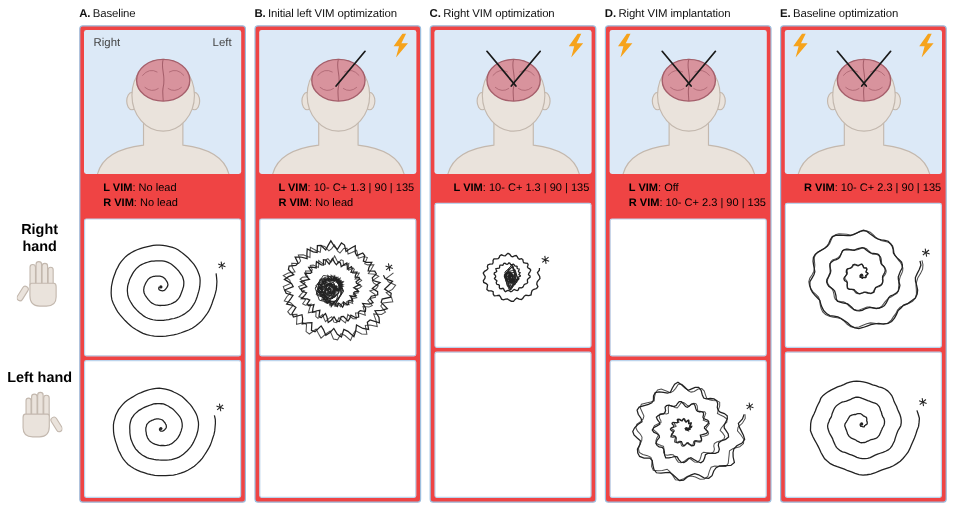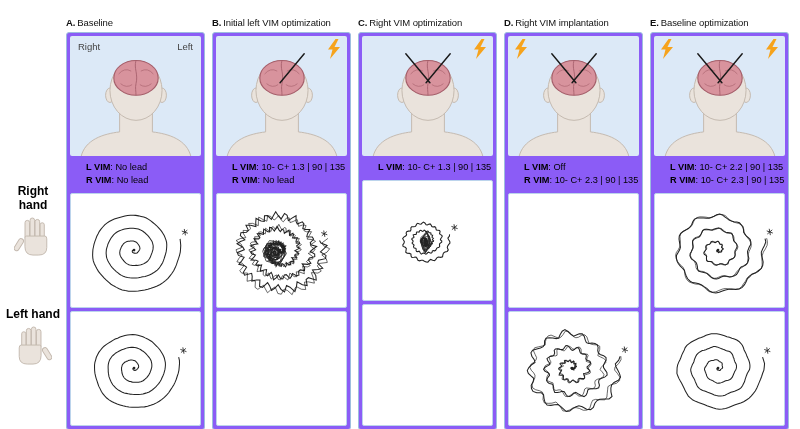--- a/index.html
+++ b/index.html
@@ -15,26 +15,26 @@
   *{box-sizing:border-box;}
   html,body{margin:0;padding:0;}
   body{
     width:800px;height:429px;position:relative;background:#ffffff;
     font-family:"Liberation Sans",sans-serif;overflow:hidden;
   }
   .figure{position:absolute;inset:0;}
   .gutter-block{position:absolute;left:2px;width:62px;text-align:center;}
   .gutter-label{font-size:12px;font-weight:bold;color:#000;}
   .hand-icon{margin-top:3px;width:38px;height:44px;}
-  #panels{position:absolute;left:66px;top:17px;display:flex;gap:7px;}
+  #panels{position:absolute;left:66px;top:6px;display:flex;gap:7px;}
   .panel{width:139px;}
   .panel-title{font-size:9.5px;color:#111;height:15px;white-space:nowrap;letter-spacing:-0.1px;}
   .panel-title b{font-weight:bold;margin-right:2px;}
   .panel-box{
-    border:1.5px solid var(--panel-border);border-radius:3px;background:#8b5cf6;
+    border:1.5px solid var(--panel-border);border-radius:3px;background:#ef4444;
     height:398px;padding:3px;display:flex;flex-direction:column;
   }
   .head-area{
     background:var(--head-bg);border-radius:2px;height:120px;flex:none;
     position:relative;overflow:hidden;
   }
   .head-svg{position:absolute;bottom:-1px;left:50%;transform:translateX(-50%);}
   .side-label{position:absolute;top:5px;font-size:9.5px;color:#444;}
   .sl-left{left:8px;}
   .sl-right{right:8px;}
@@ -258,21 +258,20 @@
           <ellipse cx="87" cy="50" rx="4.5" ry="7.5" style="fill:var(--skin);stroke:var(--skin-stroke);stroke-width:1"></ellipse>
           <ellipse cx="60" cy="45" rx="27" ry="31" style="fill:var(--skin);stroke:var(--skin-stroke);stroke-width:1"></ellipse>
           <ellipse cx="60" cy="32" rx="23" ry="18" style="fill:var(--brain);stroke:var(--brain-stroke);stroke-width:1.2"></ellipse>
           <path d="M60,14 C57.5,22 62.5,28 60,38 C59,42 60,46 60,50" style="fill:none;stroke:var(--brain-stroke);stroke-width:0.9"></path>
           <path d="M42,28 q6,-7 13,-3 M44,38 q6,5 12,1 M78,28 q-6,-7 -13,-3 M76,38 q-6,5 -12,1" style="fill:none;stroke:var(--brain-stroke);stroke-width:0.8;opacity:0.8"></path>
           <line class="lead-pr" x1="37" y1="7" x2="62" y2="37" style="stroke:#1a1a1a;stroke-width:1.5;stroke-linecap:round"></line>
           <line class="lead-pl" x1="83" y1="7" x2="58" y2="37" style="stroke:#1a1a1a;stroke-width:1.5;stroke-linecap:round"></line>
         </svg>
       </div>
       <div class="settings">
-        <div><b>L VIM</b><span>: 10- C+ 2.2 | 90 | 135</span></div>
         <div><b>R VIM</b><span>: 10- C+ 2.3 | 90 | 135</span></div>
       </div>
       <div class="spiral-box">
         <svg class="spiral-svg" viewBox="0 0 131 119" preserveAspectRatio="xMidYMid meet">
               <path d="M62.8 59.3L62.8 59.2L63.0 59.0L63.1 58.9L63.0 59.1L62.9 59.4L62.8 59.7L62.8 60.1L62.8 60.5L62.9 60.8L63.1 60.8L63.2 60.5L63.3 60.5L63.4 60.4L63.6 60.7L64.1 61.2L64.4 61.5L64.7 61.6L64.9 61.4L64.9 61.0L64.9 60.8L65.1 60.7L65.7 60.9L66.4 61.0L67.0 61.0L67.6 60.9L67.7 60.6L67.9 60.2L67.8 59.9L67.5 59.5L67.5 59.2L68.2 58.9L68.7 58.5L69.1 58.0L69.3 57.5L69.0 57.1L68.6 56.8L68.1 56.6L67.7 56.3L67.8 55.8L68.1 55.0L68.3 54.2L68.3 53.5L68.0 52.8L67.3 52.8L66.6 52.9L66.0 52.9L65.6 52.4L65.3 51.6L64.9 50.7L64.3 49.9L63.6 49.7L62.9 50.0L62.2 50.4L61.6 50.7L61.0 51.1L60.3 50.9L59.5 50.6L58.6 50.4L57.5 50.1L56.7 50.3L56.3 51.1L55.9 51.8L55.4 52.4L54.8 52.8L54.0 53.2L52.7 53.4L51.8 53.9L51.2 54.6L51.1 55.5L51.0 56.4L51.3 57.3L51.5 58.1L50.9 58.9L50.3 59.8L49.5 60.8L49.0 61.8L49.2 62.8L49.8 63.7L50.9 64.3L51.6 65.0L51.9 65.9L51.8 67.1L51.8 68.4L51.9 69.8L52.7 70.7L53.8 71.1L55.2 71.1L56.5 71.1L57.6 71.2L58.4 72.1L59.2 72.9L60.2 73.8L61.3 74.5L62.5 74.8L63.8 74.3L64.9 73.9L66.0 73.4L67.2 73.4L68.5 73.5L70.1 74.1L71.8 74.4L73.1 74.0L74.4 73.4L74.9 71.9L75.3 70.6L75.9 69.4L77.1 68.8L78.4 68.2L80.1 67.5L81.2 66.5L81.8 65.3L82.0 63.9L82.0 62.5L81.7 61.1L81.8 59.8L82.6 58.5L83.4 57.0L84.0 55.5L83.8 54.0L83.5 52.5L82.5 51.3L81.2 50.2L80.4 49.1L80.1 47.5L79.7 46.0L79.5 44.0L79.0 42.2L77.7 41.1L75.8 40.7L74.0 40.5L72.2 40.3L70.7 39.8L69.3 38.8L67.9 37.7L66.4 36.4L64.6 35.8L62.8 36.1L61.0 36.6L59.3 37.1L57.8 38.1L55.9 37.9L53.9 37.5L51.9 37.6L49.7 37.5L47.9 38.4L47.0 40.2L46.2 42.0L45.5 43.7L44.4 45.0L42.6 45.9L40.3 46.6L38.6 47.8L37.2 49.4L37.1 51.3L37.3 53.3L37.5 55.2L37.4 57.0L36.5 58.8L35.8 60.7L34.6 62.7L34.4 64.8L35.1 66.7L36.2 68.5L38.2 69.8L40.0 71.1L41.2 72.5L41.8 74.4L42.3 76.5L42.5 79.0L43.5 81.0L45.7 81.8L48.0 82.4L50.1 82.9L52.2 83.3L53.9 84.6L55.6 86.2L57.5 88.2L59.7 89.1L62.1 89.3L64.5 88.8L66.7 87.6L68.8 86.9L71.0 86.3L73.4 86.5L76.3 87.2L78.8 86.8L81.2 86.1L83.3 84.7L84.7 82.7L85.9 80.5L86.8 78.3L88.3 76.6L90.9 75.6L93.3 74.2L95.0 72.3L95.9 70.0L96.4 67.6L95.7 65.0L95.1 62.6L95.0 60.4L95.9 58.1L96.8 55.7L98.3 53.1L98.5 50.5L97.8 48.0L95.8 46.0L93.8 44.2L92.2 42.3L90.9 40.3L90.7 37.3L89.9 34.6L88.3 32.4L86.5 30.3L83.7 29.5L80.7 29.2L78.0 28.5L75.6 27.4L73.4 25.7L71.0 24.0L68.5 22.0L65.6 21.0L62.6 21.9L59.8 23.4L57.2 24.5L54.6 25.6L51.8 25.5L48.7 25.3L45.5 25.2L42.1 25.3L39.2 26.4L37.5 29.0L36.3 32.0L34.8 34.4L32.8 36.3L30.0 37.8L27.2 39.5L24.7 41.5L23.2 44.1L22.9 47.2L23.3 50.2L23.9 53.2L24.4 56.0L23.6 58.7L22.0 61.5L20.2 64.6L20.2 67.7L20.9 70.7L22.3 73.4L24.3 75.9L26.5 78.1L28.6 80.3L29.4 83.3L30.5 86.3L32.0 89.2L34.3 91.5L37.1 93.2L40.6 93.7L43.9 94.4L46.7 95.7L49.3 97.5L52.1 99.3L54.9 102.0L58.2 103.6L61.7 104.2L65.2 103.3L68.6 102.1L71.8 100.9L75.1 100.3L78.5 99.9L82.5 100.5L86.3 99.9L89.4 98.2L91.8 95.4L93.5 92.2L94.9 89.0L97.3 86.8L99.5 84.4L103.3 82.9L106.3 80.7L109.5 78.3L111.0 75.0L111.4 71.5L110.6 67.8L109.6 64.3L109.5 61.0L111.0 57.7L112.8 54.2L114.2 50.5L113.4 46.9" fill="none" stroke="#222222" stroke-width="1.1"></path>
               <path d="M62.8 59.2L62.9 59.1L63.0 58.9L63.1 58.9L63.0 59.1L62.9 59.3L62.8 59.9L62.8 60.2L62.8 60.4L63.0 60.3L63.1 60.1L63.1 60.1L63.2 60.1L63.4 60.4L63.7 60.8L64.1 61.2L64.4 61.5L64.7 61.6L65.0 61.5L64.9 61.0L64.9 60.8L65.2 60.8L65.9 61.0L66.4 61.0L67.2 61.1L67.5 60.9L67.6 60.5L67.6 60.2L67.4 59.8L67.5 59.5L67.8 59.2L68.6 58.9L69.0 58.4L69.5 57.9L69.4 57.5L68.9 57.2L68.2 56.9L67.9 56.7L67.8 56.3L67.9 55.7L68.3 54.8L68.6 54.0L68.2 53.5L67.7 53.3L67.2 53.0L66.6 53.0L66.0 52.8L65.7 52.2L65.4 51.2L64.9 50.5L64.4 49.8L63.6 49.9L62.9 50.1L62.2 50.5L61.6 50.6L60.9 50.7L60.1 50.3L59.1 49.9L58.2 49.7L57.4 50.0L56.9 50.6L56.6 51.5L56.2 52.1L55.7 52.6L54.8 52.9L53.8 53.1L52.8 53.4L52.2 54.1L51.8 54.8L51.7 55.7L52.0 56.6L52.0 57.4L51.7 58.1L51.0 58.9L50.4 59.8L49.8 60.7L49.8 61.7L50.3 62.5L51.0 63.3L51.5 64.0L51.9 64.9L52.0 65.8L51.7 67.2L51.9 68.4L52.1 69.6L52.9 70.4L54.0 70.9L55.3 71.0L56.3 71.3L57.3 71.7L58.1 72.7L59.0 73.9L60.1 74.6L61.3 74.8L62.5 74.7L63.8 74.4L64.9 74.1L66.1 73.7L67.3 73.7L68.8 74.3L70.3 74.6L71.9 74.7L73.0 73.8L74.0 73.0L74.5 71.6L75.4 70.6L76.1 69.6L77.5 69.1L79.1 68.6L80.5 67.7L81.1 66.5L81.6 65.2L81.8 63.8L81.5 62.4L81.9 61.1L82.8 59.9L83.9 58.4L84.6 56.9L84.8 55.4L84.3 53.9L83.4 52.6L82.4 51.4L81.4 50.2L80.9 48.8L80.8 47.1L80.6 45.3L80.0 43.6L78.6 42.6L77.3 41.6L75.4 41.3L73.5 41.2L72.1 40.6L70.9 39.2L69.5 38.1L68.1 36.7L66.4 36.1L64.6 35.9L62.8 36.7L61.1 37.3L59.4 37.7L57.6 37.6L55.8 37.5L53.7 37.2L51.5 36.8L49.5 37.2L47.9 38.3L47.0 40.3L46.3 42.1L45.0 43.3L43.7 44.5L41.8 45.3L39.4 46.1L38.0 47.6L37.4 49.4L37.4 51.4L37.7 53.4L38.1 55.3L37.7 57.0L37.0 58.8L36.0 60.7L35.2 62.7L34.9 64.7L35.6 66.6L36.8 68.3L38.2 69.8L39.4 71.4L40.1 73.2L40.6 75.2L40.9 77.6L41.8 79.6L43.8 80.8L46.2 81.3L48.5 81.5L50.4 82.3L52.0 83.7L53.6 85.4L55.5 86.9L57.5 88.0L59.8 88.7L62.1 88.5L64.4 87.6L66.6 86.7L68.6 86.0L70.9 86.0L73.6 86.9L76.3 87.2L78.9 86.9L80.8 85.5L82.4 83.5L83.8 81.6L85.3 80.0L87.0 78.4L89.2 77.3L91.4 75.8L93.9 74.5L95.1 72.3L95.2 69.8L95.5 67.4L95.4 65.0L96.0 62.7L96.6 60.4L97.7 58.1L98.7 55.6L98.9 53.0L98.1 50.6L96.9 48.3L95.2 46.3L93.8 44.2L92.3 42.3L91.4 39.9L91.0 37.1L90.3 34.3L88.5 32.2L85.9 31.0L83.1 30.3L80.4 29.6L78.1 28.3L75.8 26.9L73.7 24.7L71.3 22.6L68.5 21.6L65.6 21.4L62.6 22.2L59.8 23.4L57.2 24.8L54.5 25.0L51.4 24.4L48.2 24.1L44.8 24.0L41.8 24.8L39.4 26.7L38.0 29.7L36.9 32.5L35.1 34.6L32.6 36.2L30.0 37.8L27.1 39.4L24.9 41.6L23.9 44.4L24.1 47.5L24.4 50.5L24.1 53.2L23.5 55.9L22.1 58.7L20.1 61.6L19.3 64.7L19.9 67.8L21.2 70.6L22.9 73.2L25.5 75.4L27.5 77.6L28.5 80.4L28.9 83.7L29.7 87.1L31.1 90.1L33.5 92.4L36.7 93.7L40.0 94.7L43.5 95.0L46.5 96.0L49.2 97.9L51.8 100.6L54.8 102.7L58.2 103.3L61.7 102.9L65.1 101.4L68.3 100.1L71.5 99.4L74.9 99.7L78.7 100.3L82.3 100.1L86.1 99.7L88.9 97.4L90.8 94.3L92.9 91.6L94.4 88.6L96.6 86.2L99.8 84.6L103.7 83.1L107.1 81.1L109.6 78.3L110.4 74.8L110.3 71.2L110.0 67.7L110.6 64.4L111.6 61.1L113.8 57.7L115.6 53.9L115.9 50.2L115.1 46.5" fill="none" stroke="#222222" stroke-width="0.9" opacity="0.8"></path>
               <circle cx="64" cy="59" r="1.4" fill="#222222"></circle>
               <line x1="115.2" y1="38.8" x2="121.6" y2="41.1" stroke="#222222" stroke-width="0.9"></line>
               <line x1="117.8" y1="36.6" x2="119.0" y2="43.3" stroke="#222222" stroke-width="0.9"></line>
               <line x1="121.0" y1="37.7" x2="115.8" y2="42.1" stroke="#222222" stroke-width="0.9"></line>

